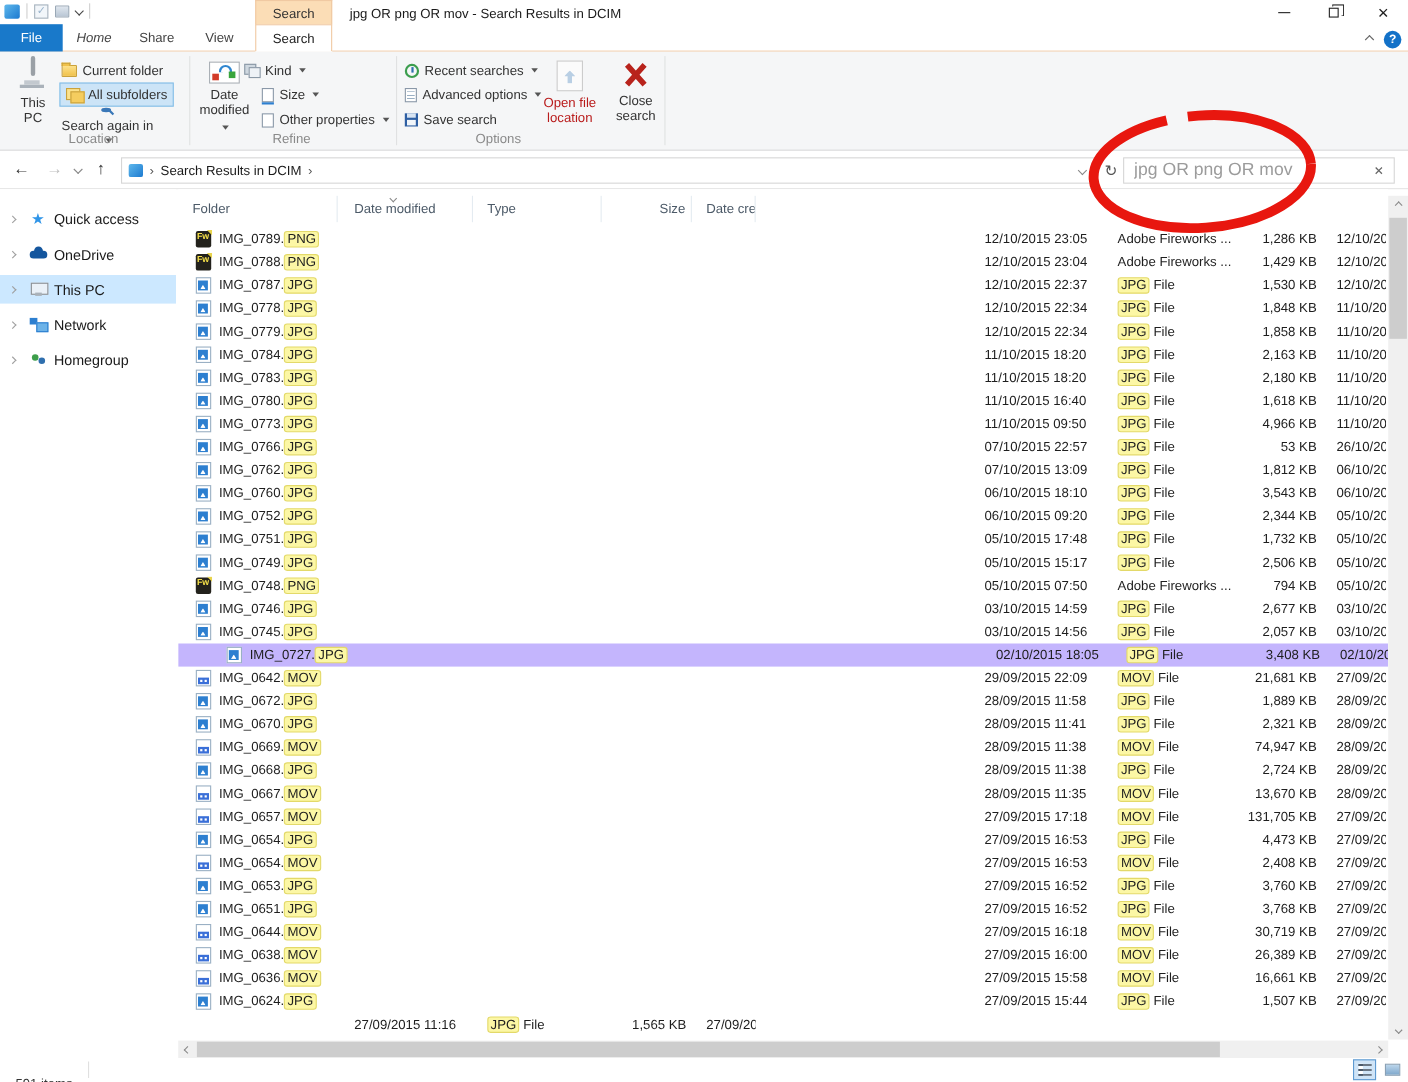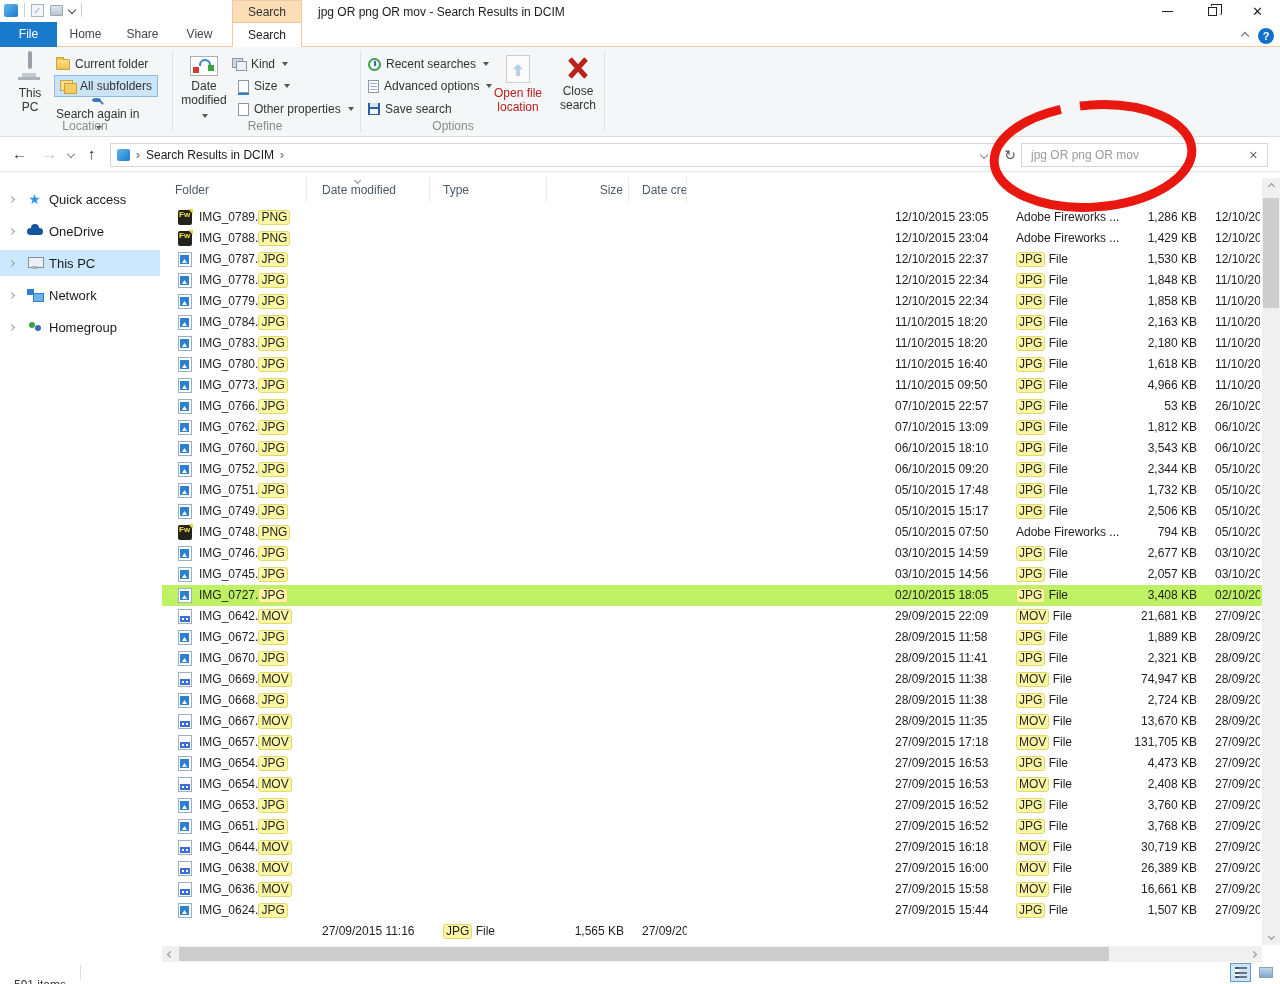--- a/index.html
+++ b/index.html
@@ -19,21 +19,21 @@
   .winbtn { width:45px; height:22px; display:flex; align-items:center; justify-content:center; color:#222; }
   .glyph-min { width:11px; height:1px; background:#222; display:block; }
   .glyph-restore { position:relative; width:9px; height:9px; border:1px solid #222; background:#fff; }
   .glyph-restore::before { content:""; position:absolute; left:2px; top:-4px; width:9px; height:9px; border:1px solid #222; border-left-width:1px; background:transparent; clip-path:polygon(0 0,100% 0,100% 100%,78% 100%,78% 22%,0 22%); }
   .glyph-close { font-size:13px; line-height:13px; }
 
   
   .tabrow { position:absolute; left:0; top:22px; width:1280px; height:25px; background:#fff; border-bottom:1px solid #f0c9a2; }
   .tab { position:absolute; top:0; height:25px; line-height:25px; text-align:center; color:#444; font-size:12px; }
   .tab-file { left:0; width:57px; background:#1979ca; color:#fff; }
-  .tab-home { left:57px; width:57px; }
+  .tab-home { left:57px; width:57px;font-style:italic; }
   .tab-share { left:114px; width:57px; }
   .tab-view { left:171px; width:57px; }
   .tab-search { left:232px; width:70px; background:#fff; border:1px solid #f0c9a2; border-bottom:1px solid #fff; color:#222; }
   .ctx-label { position:absolute; left:232px; top:0; width:70px; height:22px; line-height:22px; text-align:center;
                background:#fbddb6; border:1px solid #f0c9a2; border-bottom:none; font-size:12px; color:#333; }
   .ribbon-mini { position:absolute; right:6px; top:28px; display:flex; gap:10px; align-items:center; }
   .chev { display:inline-block; width:6px; height:6px; border-right:1.4px solid #666; border-bottom:1.4px solid #666; }
   .chev.up { transform:rotate(-135deg); }
   .chev.down { transform:rotate(45deg); }
   .help-circ { width:16px; height:16px; border-radius:50%; background:#1271c8; color:#fff; font-size:11px; font-weight:bold; text-align:center; line-height:16px; }
@@ -85,21 +85,21 @@
 
   
   .navbar { position:absolute; left:0; top:138px; width:1280px; height:34px; background:#fff; border-bottom:1px solid #e5e5e5; }
   .navarrow { position:absolute; top:7px; font-size:15px; color:#333; }
   .addressbox { position:absolute; left:110px; top:5px; width:886px; height:24px; border:1px solid #d6d6d6; background:#fff; display:flex; align-items:center; }
   .addr-sep { color:#555; font-size:12px; margin:0 6px; }
   .addr-text { color:#1a1a1a; }
   .addr-chev { margin-left:auto; margin-right:8px; }
   .refreshbtn { position:absolute; left:999px; top:5px; width:22px; height:24px; display:flex; align-items:center; justify-content:center; color:#555; font-size:14px; }
   .searchbox { position:absolute; left:1021px; top:5px; width:247px; height:24px; border:1px solid #d6d6d6; background:#fff; display:flex; align-items:center; }
-  .searchbox input { flex:1; border:none; outline:none; font-family:"Liberation Sans",sans-serif; font-size:12px; color:#701a75; padding-left:9px; background:transparent; }
+  .searchbox input { flex:1; border:none; outline:none; font-family:"Liberation Sans",sans-serif; font-size:16px; color:#701a75; padding-left:9px; background:transparent; }
   .searchbox input::placeholder { color:#9b9b9b; }
   .search-clear { color:#666; font-size:11px; padding:0 9px; }
 
   
   .annotation { position:absolute; left:985px; top:98px; pointer-events:none; z-index:50; }
 
   
   .sidebar { position:absolute; left:0; top:172px; width:160px; height:790px; background:#fff; }
   .side-item { position:relative; height:26px; margin-top:6px; display:flex; align-items:center; font-size:13px; color:#1a1a1a; }
   .side-item.sel { background:#cce8ff; }
@@ -126,21 +126,21 @@
   .c { height:100%; }
   .c.name { width:573px; padding-left:16px; }
   .c.folder { width:145px; padding-left:13px; }
   .c.mod { width:123px; padding-left:15px; }
   .c.type { width:117px; padding-left:13px; }
   .c.size { width:82px; justify-content:flex-end; text-align:right; padding-right:5px; }
   .c.created { width:58px; padding-left:13px; overflow:hidden; white-space:nowrap; }
   .sortchev { position:absolute; left:48px; top:0px; width:5px; height:5px; border-right:1.2px solid #8a8a8a; border-bottom:1.2px solid #8a8a8a; transform:rotate(45deg); }
   .rows { position:absolute; left:0; top:35px; width:1100px; }
   .frow { display:flex; height:21px; line-height:21px; color:#1e1e1e; white-space:nowrap; }
-  .frow.sel { background:#bef264; }
+  .frow.sel { background:#c4b5fd;padding-left:28px; }
   .frow .c { display:flex; align-items:center; height:21px; }
   .frow .c.size { display:block; }
   .frow .c.created { display:block; }
   .hl { background:#fcf7a5; border:1px solid #e3d969; border-radius:3px; padding:0 2px; line-height:13px; display:inline-block; }
   .fico { width:14px; height:15px; margin-right:7px; flex:0 0 auto; position:relative; }
   .ic-jpg { background:#fff; border:1px solid #9ab0c4; }
   .ic-jpg::after { content:""; position:absolute; left:1px; top:2px; width:9px; height:9px; background:#2d7fd0; }
   .ic-jpg::before { content:""; position:absolute; left:3px; top:6px; width:5px; height:4px; background:#fff; clip-path:polygon(50% 0,100% 100%,0 100%); z-index:1; }
   .ic-mov { background:#fff; border:1px solid #9ab0c4; }
   .ic-mov::after { content:""; position:absolute; left:1px; bottom:1px; width:10px; height:6px; background:#3a6fd8; }
@@ -234,21 +234,21 @@
     <div class="rgroup-label" style="left:20px; width:130px;">Location</div>
     <div class="rdivider" style="left:172px;"></div>
 
     <div class="bigbtn" style="left:176px;">
       <span class="ic-cal">
           <span class="arrow"></span>
         </span>
       <span class="lbl"><span>Date</span><br>
       <span>modified</span> <span class="tri"></span></span>
     </div>
-    <div class="smallbtn" style="left:232px; top:6px;">
+    <div class="smallbtn" style="left:222px; top:6px;">
       <span class="ic-kind"></span>
       <span>Kind</span>
       <span class="tri"></span>
     </div>
     <div class="smallbtn" style="left:238px; top:28px;">
       <span class="ic-page size"></span>
       <span>Size</span>
       <span class="tri"></span>
     </div>
     <div class="smallbtn" style="left:238px; top:51px;">

